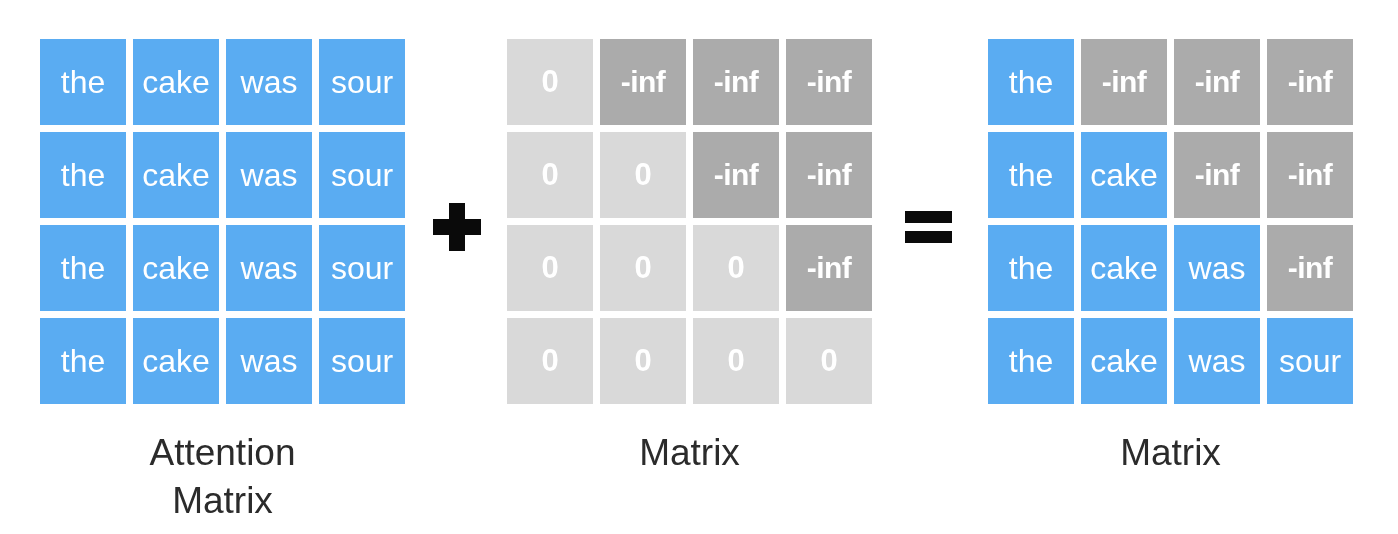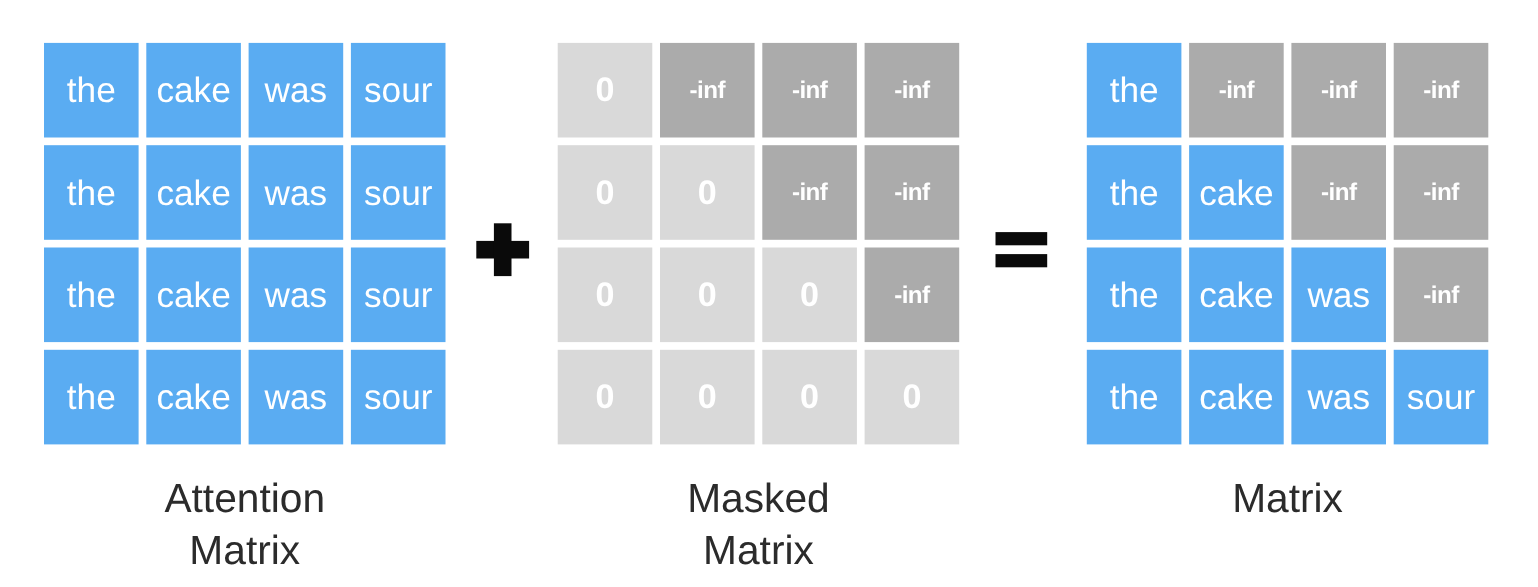--- a/index.html
+++ b/index.html
@@ -53,21 +53,21 @@
     font-size: 32px;
     font-weight: 300;
   }
   .cell.zero {
     background: var(--zero-cell);
     font-size: 31px;
     font-weight: 700;
   }
   .cell.neginf {
     background: var(--neginf-cell);
-    font-size: 22px;
+    font-size: 30px;
     font-weight: 700;
     letter-spacing: -0.5px;
   }
   .caption {
     margin-top: 25px;
     width: 365px;
     text-align: center;
     color: var(--caption-text);
     font-size: 37px;
     font-weight: 300;
@@ -157,21 +157,20 @@
         <div class="cell zero">0</div>
         <div class="cell zero">0</div>
         <div class="cell zero">0</div>
         <div class="cell neginf">-inf</div>
         <div class="cell zero">0</div>
         <div class="cell zero">0</div>
         <div class="cell zero">0</div>
         <div class="cell zero">0</div>
       </div>
     <div class="caption">
-      <div>Masked</div>
       <div>Matrix</div>
     </div>
   </section>
 
   <div class="op-equals" role="img" aria-label="=">
     <div class="bar"></div>
     <div class="bar"></div>
   </div>
 
   <section class="matrix-block right">

